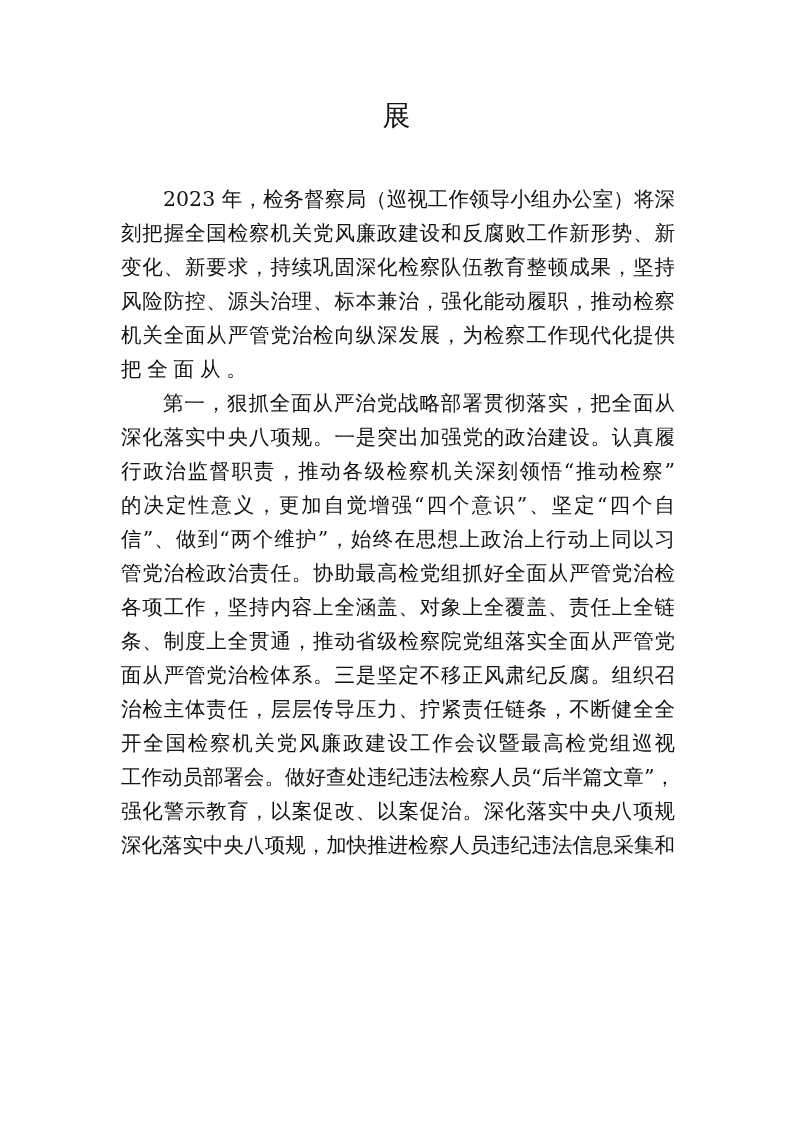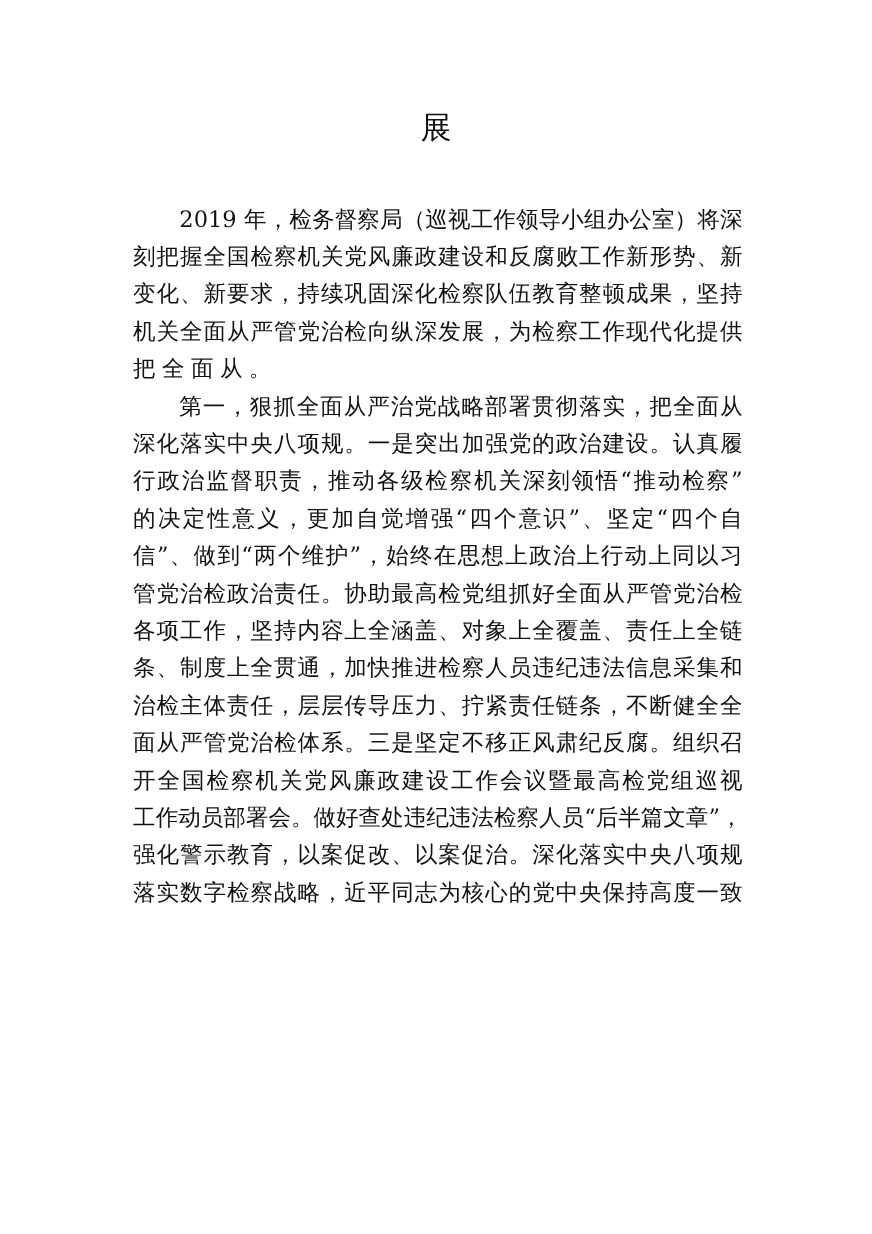--- a/index.html
+++ b/index.html
@@ -58,34 +58,35 @@
     }
   </style>
 </head>
 <body>
 
 <div class="page">
   <h1 class="heading">展</h1>
 
   <div class="body">
 
-    <span class="line indent">2019 年，检务督察局（巡视工作领导小组办公室）将深</span>
+    <span class="line indent">2023 年，检务督察局（巡视工作领导小组办公室）将深</span>
     <span class="line">刻把握全国检察机关党风廉政建设和反腐败工作新形势、新</span>
     <span class="line">变化、新要求，持续巩固深化检察队伍教育整顿成果，坚持</span>
+    <span class="line">风险防控、源头治理、标本兼治，强化能动履职，推动检察</span>
     <span class="line">机关全面从严管党治检向纵深发展，为检察工作现代化提供</span>
     <span class="line last">把全面从。</span>
 
     <span class="line indent">第一，狠抓全面从严治党战略部署贯彻落实，把全面从</span>
     <span class="line">深化落实中央八项规。一是突出加强党的政治建设。认真履</span>
     <span class="line">行政治监督职责，推动各级检察机关深刻领悟“推动检察”</span>
     <span class="line">的决定性意义，更加自觉增强“四个意识”、坚定“四个自</span>
     <span class="line">信”、做到“两个维护”，始终在思想上政治上行动上同以习</span>
     <span class="line">管党治检政治责任。协助最高检党组抓好全面从严管党治检</span>
     <span class="line">各项工作，坚持内容上全涵盖、对象上全覆盖、责任上全链</span>
-    <span class="line">条、制度上全贯通，加快推进检察人员违纪违法信息采集和</span>
+    <span class="line">条、制度上全贯通，推动省级检察院党组落实全面从严管党</span>
+    <span class="line">面从严管党治检体系。三是坚定不移正风肃纪反腐。组织召</span>
     <span class="line">治检主体责任，层层传导压力、拧紧责任链条，不断健全全</span>
-    <span class="line">面从严管党治检体系。三是坚定不移正风肃纪反腐。组织召</span>
     <span class="line">开全国检察机关党风廉政建设工作会议暨最高检党组巡视</span>
     <span class="line">工作动员部署会。做好查处违纪违法检察人员“后半篇文章”，</span>
     <span class="line">强化警示教育，以案促改、以案促治。深化落实中央八项规</span>
-    <span class="line">落实数字检察战略，近平同志为核心的党中央保持高度一致</span>
+    <span class="line">深化落实中央八项规，加快推进检察人员违纪违法信息采集和</span>
   </div>
 </div>
 
 </body></html>

